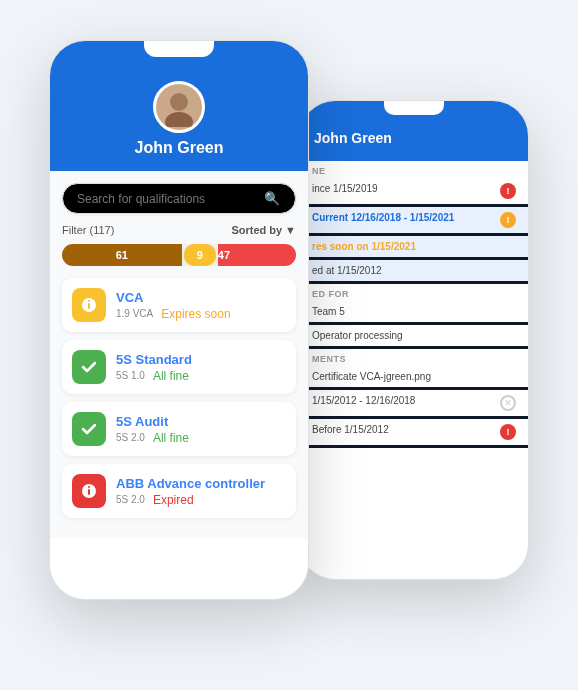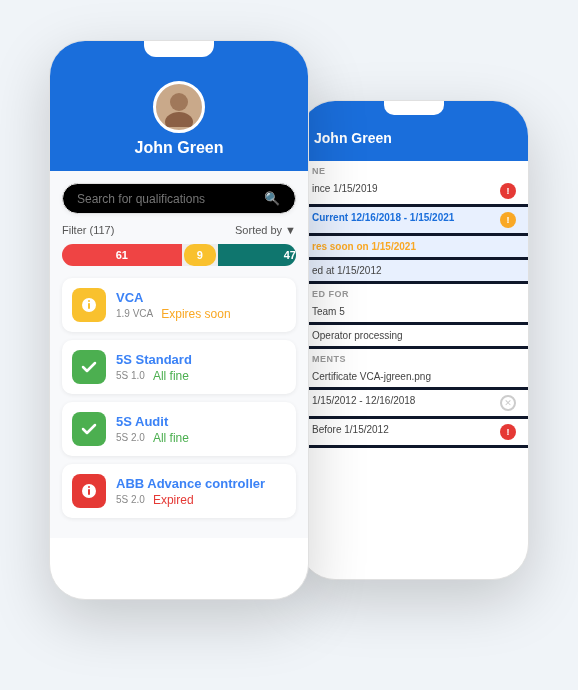--- a/index.html
+++ b/index.html
@@ -198,35 +198,36 @@
       font-size: 11px;
       color: #555;
     }
 
     .sorted-by {
       color: #555;
       font-size: 11px;
       display: flex;
       align-items: center;
       gap: 3px;
+      font-weight: bold;
     }
 
     
     .progress-container {
       display: flex;
       align-items: center;
       margin-bottom: 12px;
       border-radius: 12px;
       overflow: hidden;
       height: 22px;
       background: #eee;
     }
 
     .prog-green {
-      background: #ef4444;
+      background: #a16207;
       height: 100%;
       display: flex;
       align-items: center;
       justify-content: center;
       color: #fff;
       font-size: 11px;
       font-weight: 700;
     }
 
     .prog-yellow {
@@ -236,25 +237,25 @@
       align-items: center;
       justify-content: center;
       color: #fff;
       font-size: 11px;
       font-weight: 700;
       border-radius: 10px;
       margin: 0 2px;
     }
 
     .prog-red {
-      background: #0f766e;
+      background: #ef4444;
       height: 100%;
       display: flex;
       align-items: center;
-      justify-content: flex-end;
+      justify-content: flex-start;
       color: #fff;
       font-size: 11px;
       font-weight: 700;
     }
 
     
     .qual-card {
       background: #fff;
       border-radius: 10px;
       box-shadow: 0 1px 4px rgba(0,0,0,0.07);

